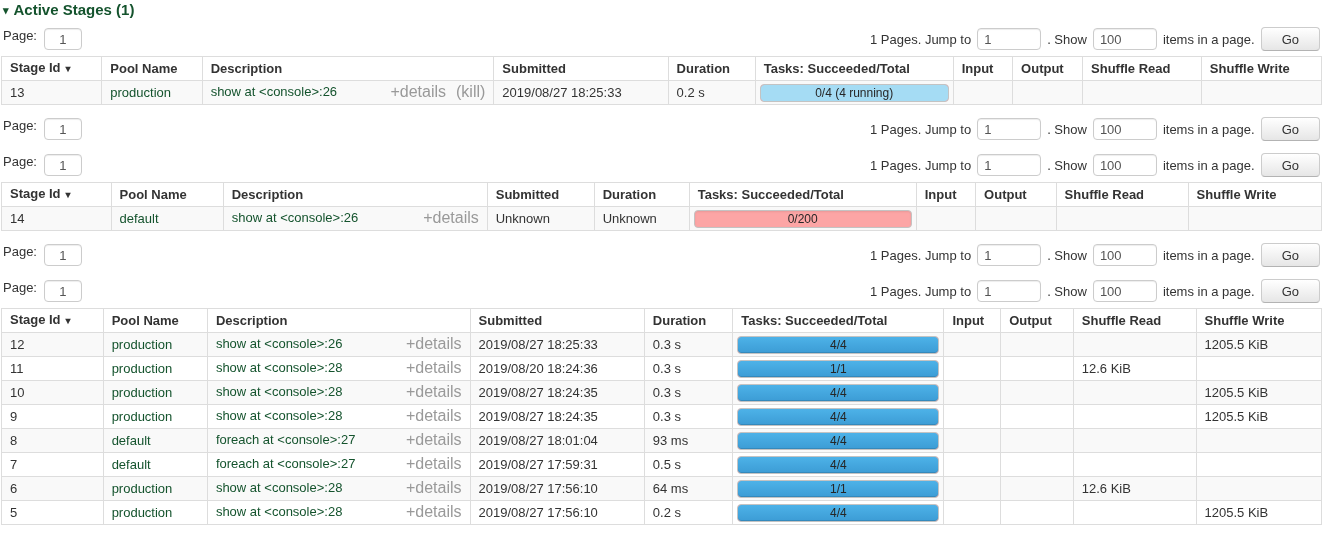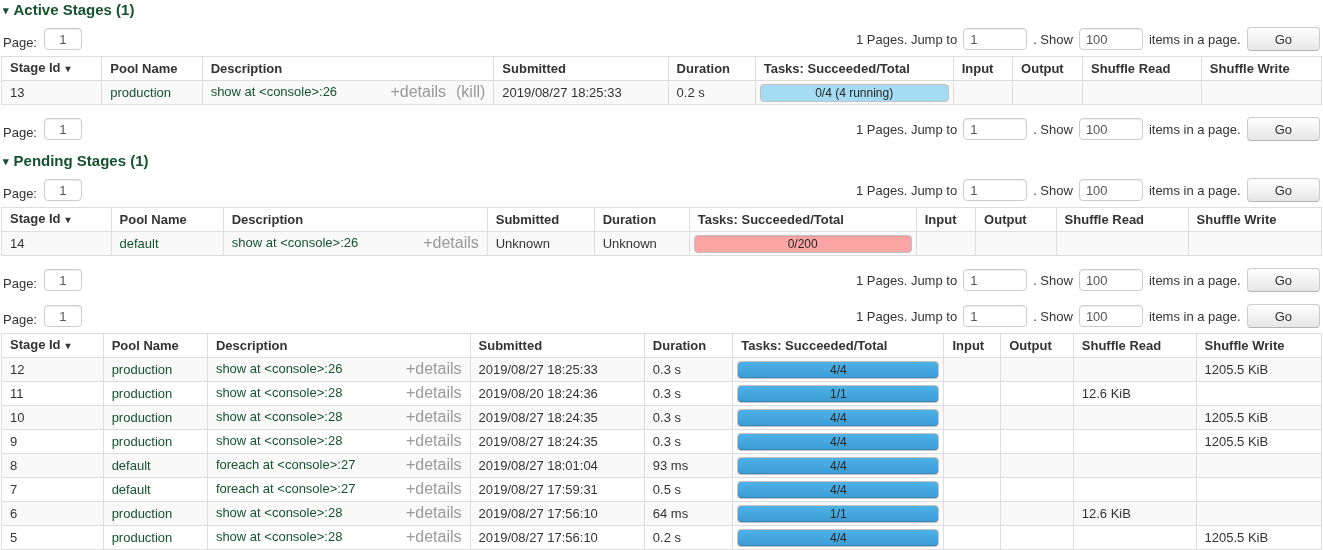--- a/index.html
+++ b/index.html
@@ -10,28 +10,28 @@
   }
   #root { padding:2px 1px 0 1px; }
 
   h4.sec-title { color:#14532d; font-size:15px; line-height:16px; font-weight:bold;
     margin:0 0 9px 2px; cursor:pointer; }
   h4.sec-title .arrow { font-size:11px; margin-right:5px; vertical-align:1px; }
 
   .pagrow { display:flex; justify-content:space-between; align-items:center;
     height:24px; margin:0 2px 5px 2px; }
   .pagrow.bottom { margin-bottom:12px; }
-  .pag-left { display:flex; align-items:flex-end; gap:7px; }
+  .pag-left { display:flex; align-items:flex-start; gap:7px; }
   .pag-right { display:flex; align-items:center; gap:6px; color:#333; }
   .pag-input { height:22px; border:1px solid #ccc; border-radius:4px; padding:2px 6px;
     font:13px "Liberation Sans",sans-serif; color:#555;
     box-shadow:inset 0 1px 1px rgba(0,0,0,0.075); background:#fff; }
   .page-num { width:38px; text-align:center; }
   .wide { width:64px; }
-  .go-btn { height:24px; padding:0 27px; font:13px "Liberation Sans",sans-serif; color:#333;
+  .go-btn { height:24px; padding:0 20px; font:13px "Liberation Sans",sans-serif; color:#333;
     background:linear-gradient(#ffffff,#e6e6e6); border:1px solid #ccc;
     border-bottom-color:#b3b3b3; border-radius:4px; cursor:pointer; }
 
   table.tbl { width:100%; border-collapse:collapse; table-layout:fixed; margin:0 0 12px; }
   .tbl th, .tbl td { border:1px solid #ddd; padding:4px 8px; text-align:left;
     line-height:14px; overflow:hidden; white-space:nowrap; }
   .tbl th { font-weight:bold; cursor:pointer; }
   .tbl tbody tr:nth-child(odd) { background:#f9f9f9; }
   .sort { margin-left:5px; font-size:10px; }
 
@@ -133,21 +133,20 @@
       </div>
       <div class="pag-right">
         <span>1 Pages. Jump to</span>
         <input class="pag-input wide" value="1" style="">
         <span>. Show</span>
         <input class="pag-input wide" value="100" style="">
         <span>items in a page.</span>
         <button class="go-btn">Go</button>
       </div>
     </div>
-    <h4 class="sec-title"><span class="arrow">▾</span><span>Pending Stages (1)</span></h4>
     <div class="pagrow top">
       <div class="pag-left">
         <span>Page:</span>
         <input class="pag-input page-num" value="1" style="">
       </div>
       <div class="pag-right">
         <span>1 Pages. Jump to</span>
         <input class="pag-input wide" value="1" style="">
         <span>. Show</span>
         <input class="pag-input wide" value="100" style="">

